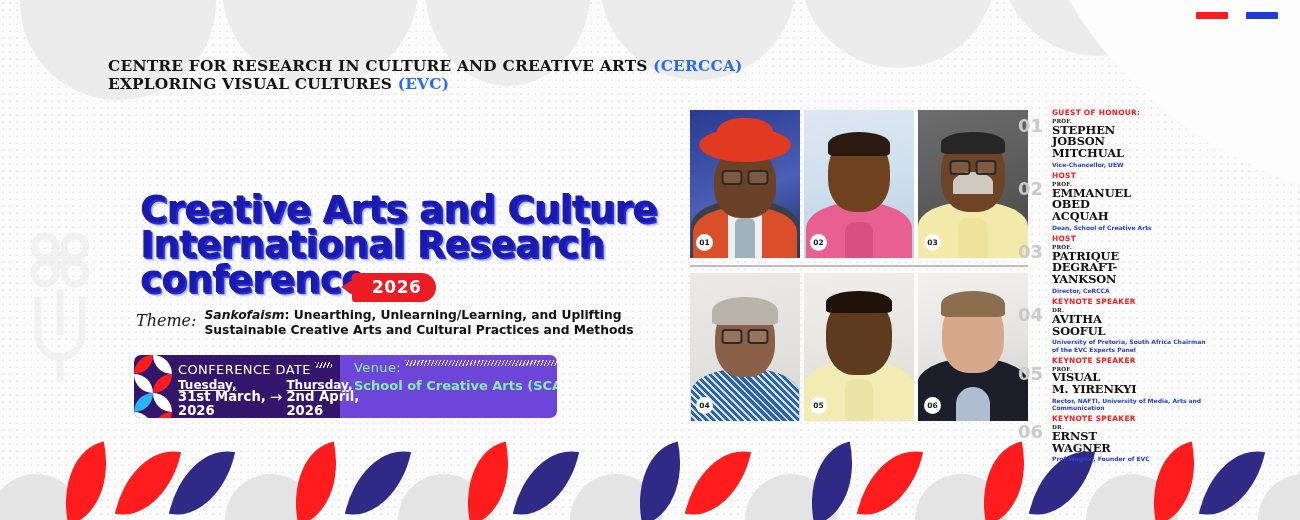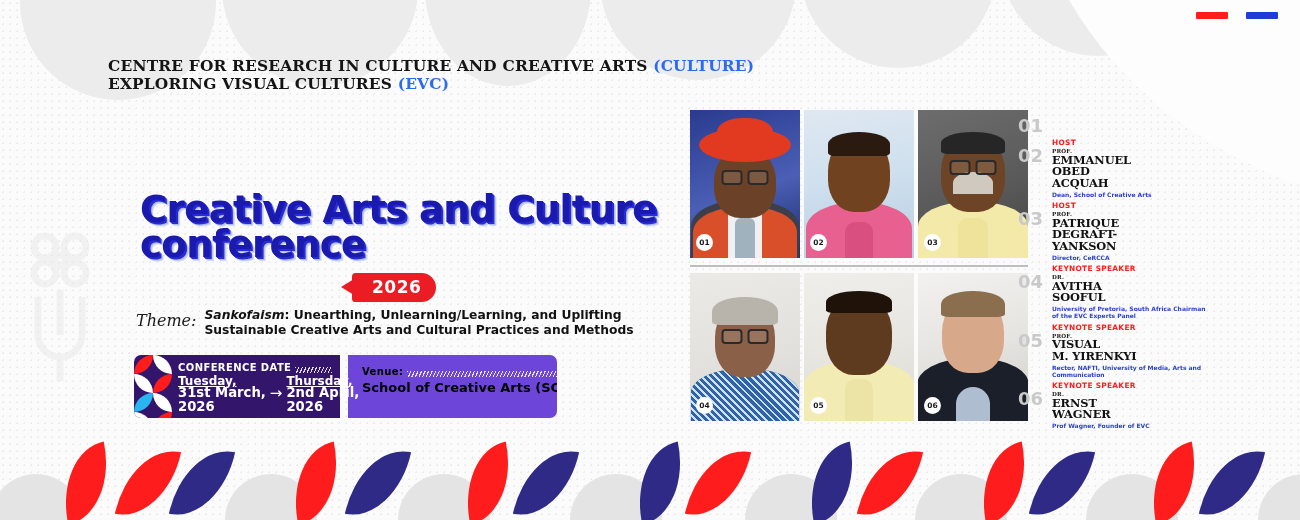--- a/index.html
+++ b/index.html
@@ -173,30 +173,29 @@
     background: #33166b;
     flex: none;
     width: 168px;
     padding: 7px 8px 0 6px;
     color: #ffffff;
     position: relative;
   }
   .banner-venue {
     background: #6d45d9;
     flex: 1;
-    padding: 11px 12px 0 14px;
-    color: #000000;
-    margin-left: 8px;
+    padding: 5px 12px 0 14px;
+    color: #86efac;
   }
   .mini-label {
     font-family: "DejaVu Sans", sans-serif;
-    font-weight: bold;
-    font-size: 10px;
+    font-weight: normal;
+    font-size: 13px;
     letter-spacing: .4px;
-    display: flex; align-items: flex-end; gap: 4px;
+    display: flex; align-items: flex-start; gap: 4px;
     margin-bottom: 3px;
     white-space: nowrap;
   }
   .hatch {
     flex: 1;
     height: 6px;
     background: repeating-linear-gradient(115deg,#ffffff 0 1px,transparent 1px 3.2px);
     opacity: .85;
   }
   .date-cols { display: flex; align-items: flex-start; gap: 4px; }
@@ -397,30 +396,31 @@
 
 <div class="corner-bars">
   <span class="bar-red"></span>
   <span class="bar-blue"></span>
 </div>
 
 <div id="content">
 
   <div class="org-header">
     <div>
-      <span>CENTRE FOR RESEARCH IN CULTURE AND CREATIVE ARTS </span><span class="accent">(CULTURE)</span>
+      <span>CENTRE FOR RESEARCH IN CULTURE AND CREATIVE ARTS </span><span class="accent">(CERCCA)</span>
     </div>
     <div>
       <span>EXPLORING VISUAL CULTURES </span><span class="accent">(EVC)</span>
     </div>
   </div>
 
 
   <div class="conf-title">
     <div>Creative Arts and Culture</div>
+    <div>International Research</div>
     <div class="l3">conference</div>
   </div>
   <div class="year-badge">2026</div>
 
   <div class="theme-row">
     <div class="theme-label">Theme:</div>
     <div class="theme-text">
       <div><span class="sank">Sankofaism</span><span>: Unearthing, Unlearning/Learning, and Uplifting</span></div>
       <div>Sustainable Creative Arts and Cultural Practices and Methods</div>
     </div>
@@ -564,20 +564,28 @@
         <div class="photo-badge">06</div>
       </div>
 
     </div>
   </div>
 
   <div class="speakers">
 
     <div class="spk">
       <div class="spk-num">01</div>
+      <div class="spk-body">
+        <div class="spk-role">GUEST OF HONOUR:</div>
+        <div class="spk-pre">PROF.</div>
+        <div class="spk-name">STEPHEN</div>
+        <div class="spk-name">JOBSON</div>
+        <div class="spk-name">MITCHUAL</div>
+        <div class="spk-aff">Vice-Chancellor, UEW</div>
+      </div>
     </div>
 
     <div class="spk">
       <div class="spk-num">02</div>
       <div class="spk-body">
         <div class="spk-role">HOST</div>
         <div class="spk-pre">PROF.</div>
         <div class="spk-name">EMMANUEL</div>
         <div class="spk-name">OBED</div>
         <div class="spk-name">ACQUAH</div>

